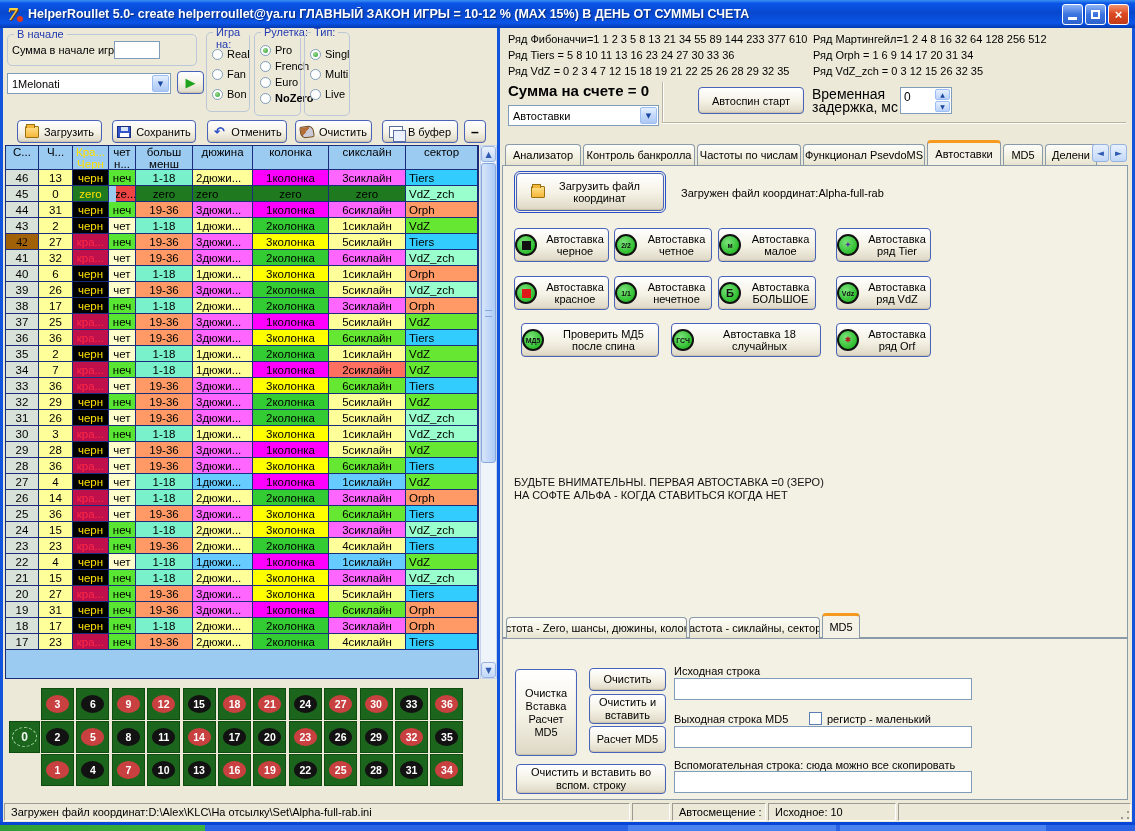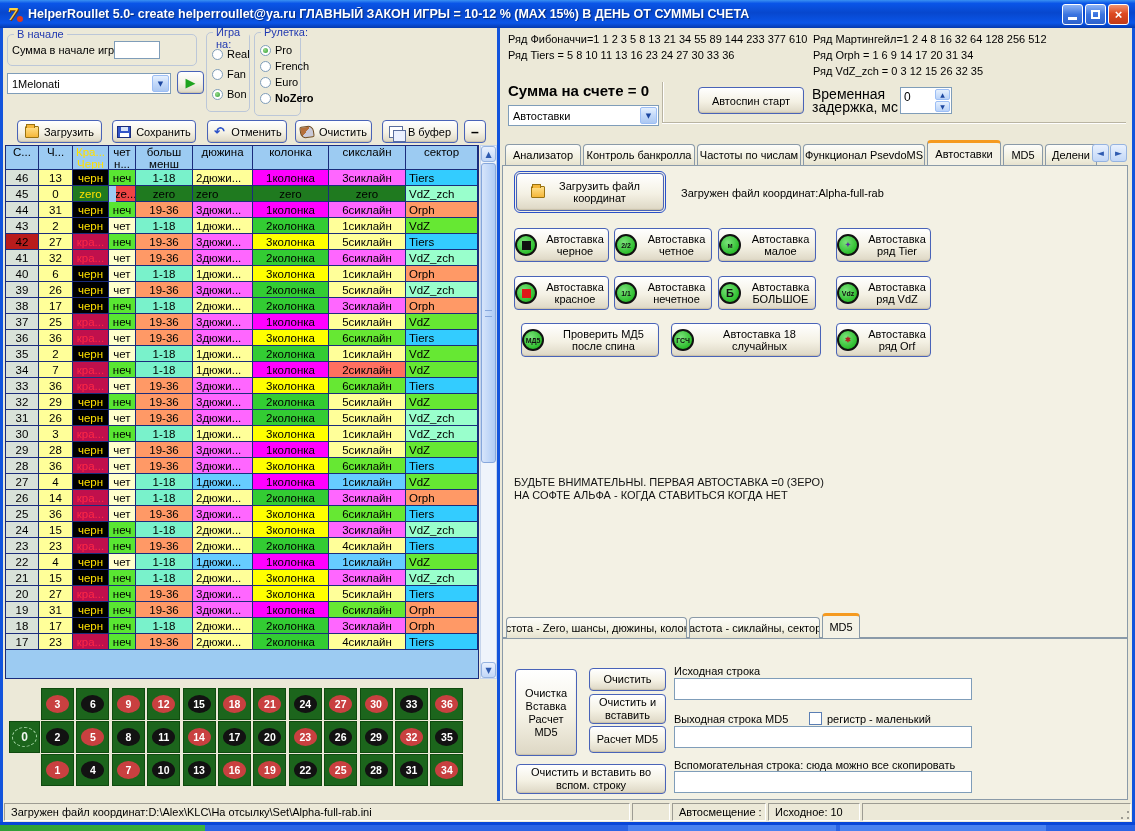--- a/index.html
+++ b/index.html
@@ -191,20 +191,37 @@
             <div class="radio-row" style="left: 5px; top: 43px;">
               <span class="rdot"></span>
               <span>Euro</span>
             </div>
             <div class="radio-row" style="left: 5px; top: 59px; font-weight: bold;">
               <span class="rdot"></span>
               <span>NoZero</span>
             </div>
           </div>
       </div>
+      <div class="gbox" style="left:301px;top:4px;width:46px;height:84px">
+        <span class="gtitle">Тип:</span>
+        <div id="radios-type">
+            <div class="radio-row" style="left: 5px; top: 15px;">
+              <span class="rdot sel"></span>
+              <span>Singl</span>
+            </div>
+            <div class="radio-row" style="left: 5px; top: 35px;">
+              <span class="rdot"></span>
+              <span>Multi</span>
+            </div>
+            <div class="radio-row" style="left: 5px; top: 55px;">
+              <span class="rdot"></span>
+              <span>Live</span>
+            </div>
+          </div>
+      </div>
 
       <div id="toolbar">
           <div class="xp-btn" style="left: 14px; top: 92px; width: 85px; height: 23px;">
             <span class="tico ic-folder"></span>
             <span>Загрузить</span>
           </div>
           <div class="xp-btn" style="left: 109px; top: 92px; width: 84px; height: 23px;">
             <span class="tico ic-floppy"></span>
             <span>Сохранить</span>
           </div>
@@ -287,21 +304,21 @@
               <div class="t-cell" style="background: rgb(255, 255, 153);">2</div>
               <div class="t-cell" style="background: rgb(0, 0, 0); color: rgb(255, 224, 0);">черн</div>
               <div class="t-cell" style="background: rgb(255, 255, 204);">чет</div>
               <div class="t-cell" style="background: rgb(121, 242, 203);">1-18</div>
               <div class="t-cell al" style="background: rgb(255, 255, 153);">1дюжи...</div>
               <div class="t-cell" style="background: rgb(51, 204, 51);">2колонка</div>
               <div class="t-cell" style="background: rgb(255, 255, 153);">1сиклайн</div>
               <div class="t-cell al" style="background: rgb(102, 232, 51);">VdZ</div>
             </div>
             <div class="t-row">
-              <div class="t-cell" style="background: #b91c1c;">42</div>
+              <div class="t-cell" style="background: #a16207; font-family: Liberation Serif, serif;">42</div>
               <div class="t-cell" style="background: rgb(255, 255, 153);">27</div>
               <div class="t-cell" style="background: rgb(192, 16, 76); color: rgb(255, 40, 69);">кра...</div>
               <div class="t-cell" style="background: rgb(89, 230, 50);">неч</div>
               <div class="t-cell" style="background: rgb(255, 153, 102);">19-36</div>
               <div class="t-cell al" style="background: rgb(255, 102, 255);">3дюжи...</div>
               <div class="t-cell" style="background: rgb(255, 255, 0);">3колонка</div>
               <div class="t-cell" style="background: rgb(255, 255, 153);">5сиклайн</div>
               <div class="t-cell al" style="background: rgb(51, 204, 255);">Tiers</div>
             </div>
             <div class="t-row">
@@ -701,20 +718,21 @@
               <span class="badge red">34</span>
             </div>
           </div>
       </div>
     </div>
 
     <div class="pane pane-right">
       <div class="series" style="left:8px;top:3px" id="series-l">
           <div>Ряд Фибоначчи=1 1 2 3 5 8 13 21 34 55 89 144 233 377 610</div>
           <div>Ряд Tiers = 5 8 10 11 13 16 23 24 27 30 33 36</div>
+          <div>Ряд VdZ = 0 2 3 4 7 12 15 18 19 21 22 25 26 28 29 32 35</div>
         </div>
       <div class="series" style="left:313px;top:3px" id="series-r">
           <div>Ряд Мартингейл=1 2 4 8 16 32 64 128 256 512</div>
           <div>Ряд Orph = 1 6 9 14 17 20 31 34</div>
           <div>Ряд VdZ_zch = 0 3 12 15 26 32 35</div>
         </div>
 
       <div class="balance">Сумма на счете = 0</div>
       <div class="combo" style="left:8px;top:77px;width:151px;height:21px">
         <span class="cval">Автоставки</span>
@@ -832,21 +850,21 @@
         <input class="input" style="left: 171px; top: 87px; width: 298px; height: 22px;" value="">
         <span class="lbl" style="left:171px;top:120px">Вспомогательная строка: сюда можно все скопировать</span>
         <input class="input" style="left: 171px; top: 132px; width: 298px; height: 22px;" value="">
       </div>
     </div>
 
     <div class="statusbar">
       <span class="scell" style="width:626px">Загружен файл координат:D:\Alex\KLC\На отсылку\Set\Alpha-full-rab.ini</span>
       <span class="scell" style="width:38px"></span>
       <span class="scell" style="width:94px">Автосмещение : 2</span>
-      <span class="scell" style="width:92px">Исходное: 10</span>
+      <span class="scell" style="width:128px">Исходное: 10</span>
       <span class="scell" style="flex:1"></span>
       <span class="grip"></span>
     </div>
   </div>
 </div>
 
 <div class="taskbar">
   <div class="start"></div>
   <div class="tb1"></div>
     <div class="tb2"></div>

